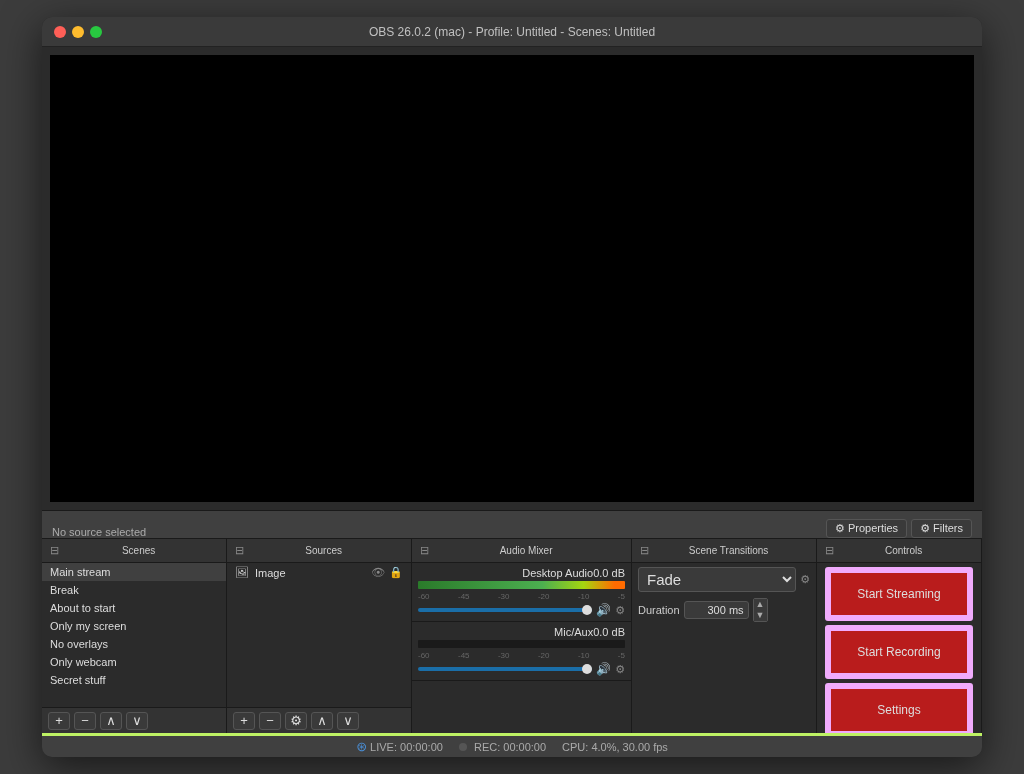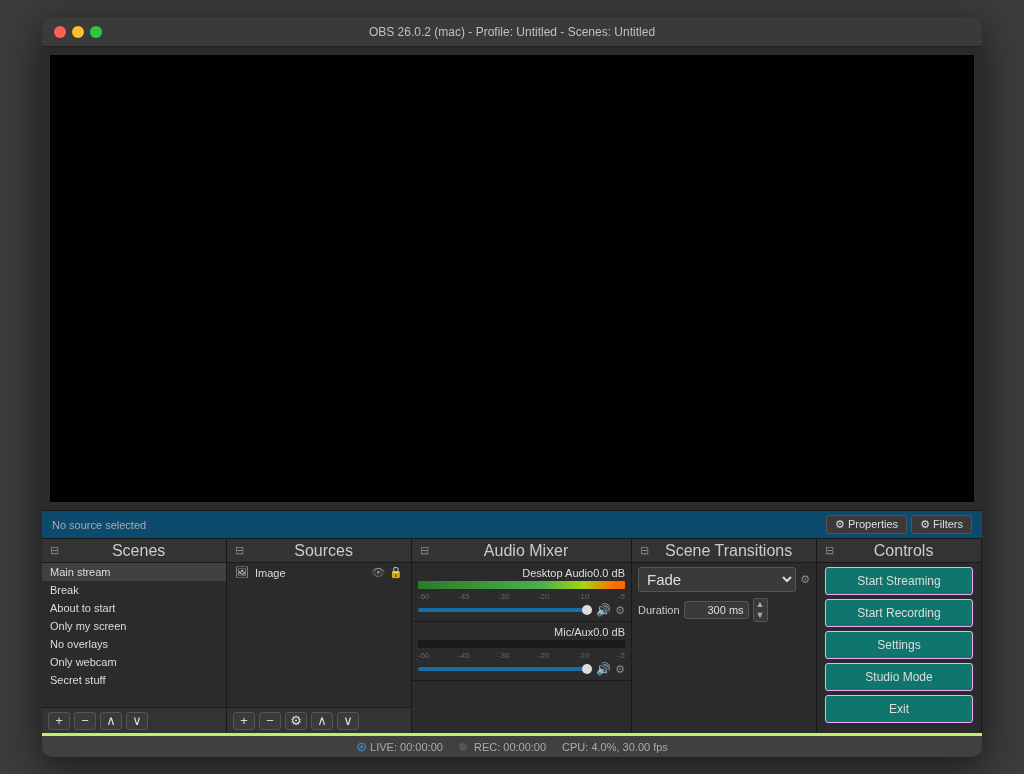--- a/index.html
+++ b/index.html
@@ -54,23 +54,23 @@
       color: #c0c0c0;
     }
     .preview-area {
       background: #000;
       flex: 1;
       margin: 8px;
       min-height: 0;
     }
     .source-bar {
       height: 28px;
-      background: #0c4a6e;
-      display: flex;
-      align-items: center;
+      background: #404040;
+      display: flex;
+      align-items: flex-end;
       padding: 0 10px;
       gap: 10px;
       border-top: 1px solid #1a1a1a;
       flex-shrink: 0;
     }
     .source-bar-text {
       font-size: 11px;
       color: #aaa;
     }
     .source-bar-buttons {
@@ -113,21 +113,21 @@
       background: #333;
       height: 24px;
       display: flex;
       align-items: center;
       justify-content: space-between;
       padding: 0 8px;
       border-bottom: 1px solid #1a1a1a;
       flex-shrink: 0;
     }
     .panel-header-title {
-      font-size: 16px;
+      font-size: 10px;
       color: #ccc;
       text-align: center;
       flex: 1;
     }
     .panel-header-icon {
       color: #888;
       font-size: 11px;
       cursor: pointer;
     }
     .panel-content {
@@ -274,26 +274,26 @@
       background: #3a3a3a;
       color: #aaa;
       font-size: 9px;
       line-height: 1;
       padding: 1px 2px;
       cursor: pointer;
       border: none;
     }
     
     .control-btn {
-      background: #0f766e;
-      border: 1px solid #f0abfc;
+      background: #b91c1c;
+      border: 6px solid #f0abfc;
       border-radius: 3px;
       color: #ddd;
       font-size: 12px;
-      padding: 6px 8px;
+      padding: 14px 8px;
       cursor: pointer;
       text-align: center;
       margin: 4px 8px 0 8px;
       display: block;
       width: calc(100% - 16px);
     }
     
     .status-bar {
       height: 24px;
       background: #404040;

